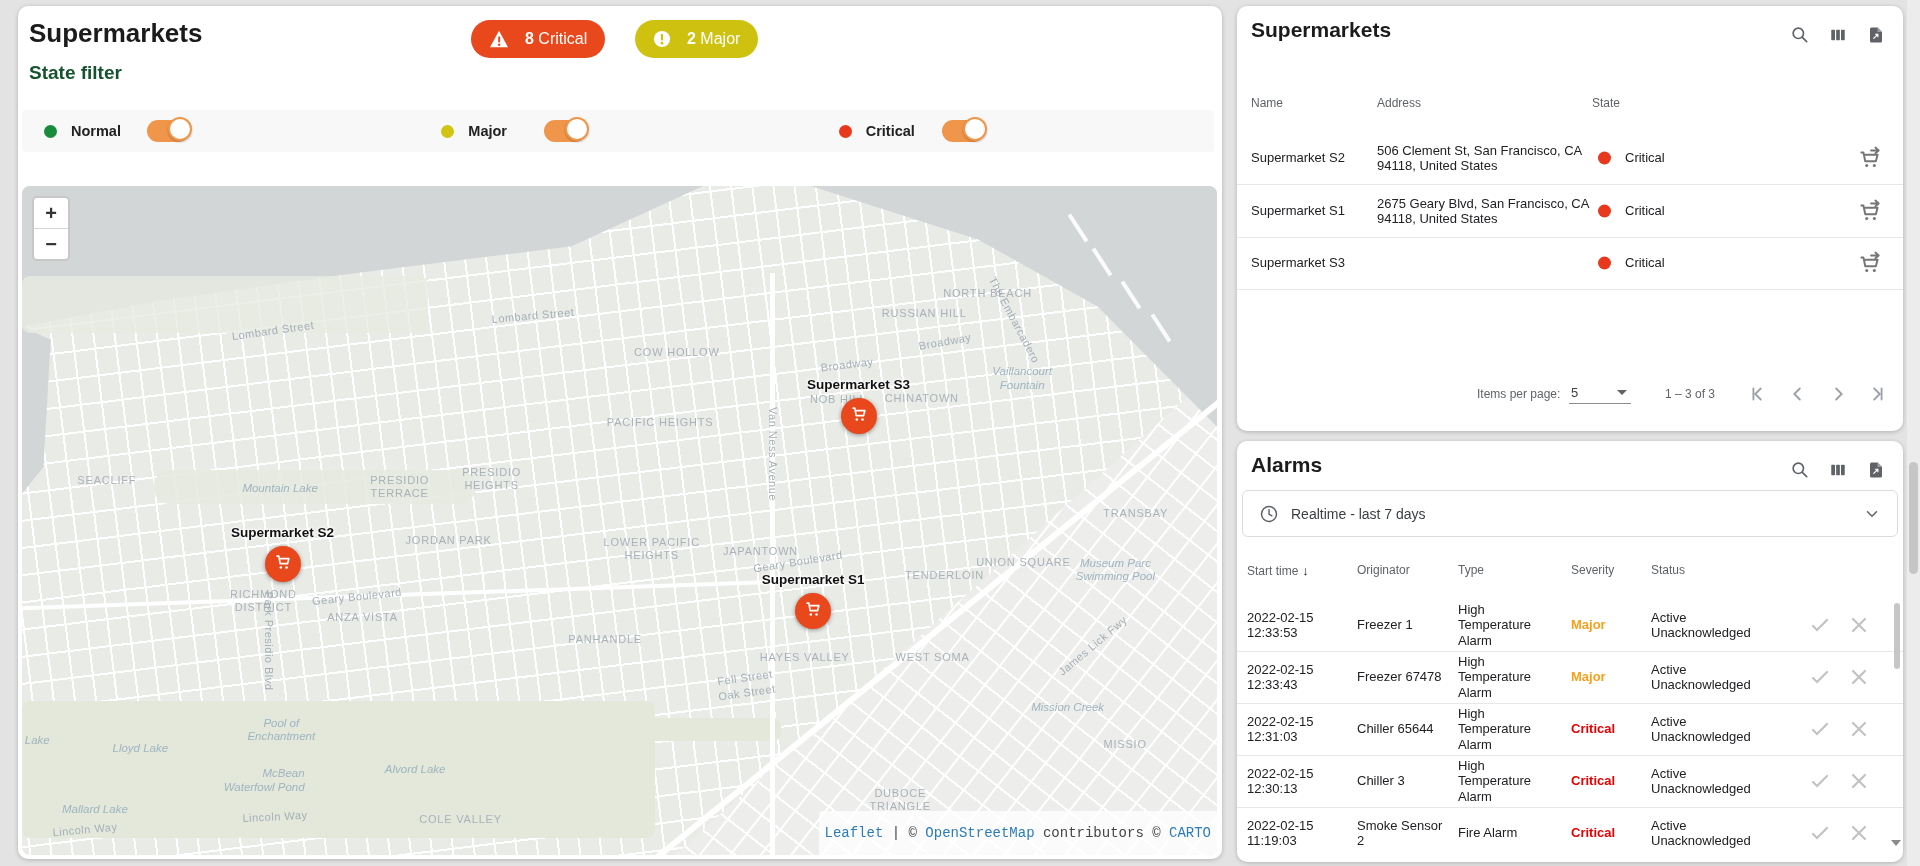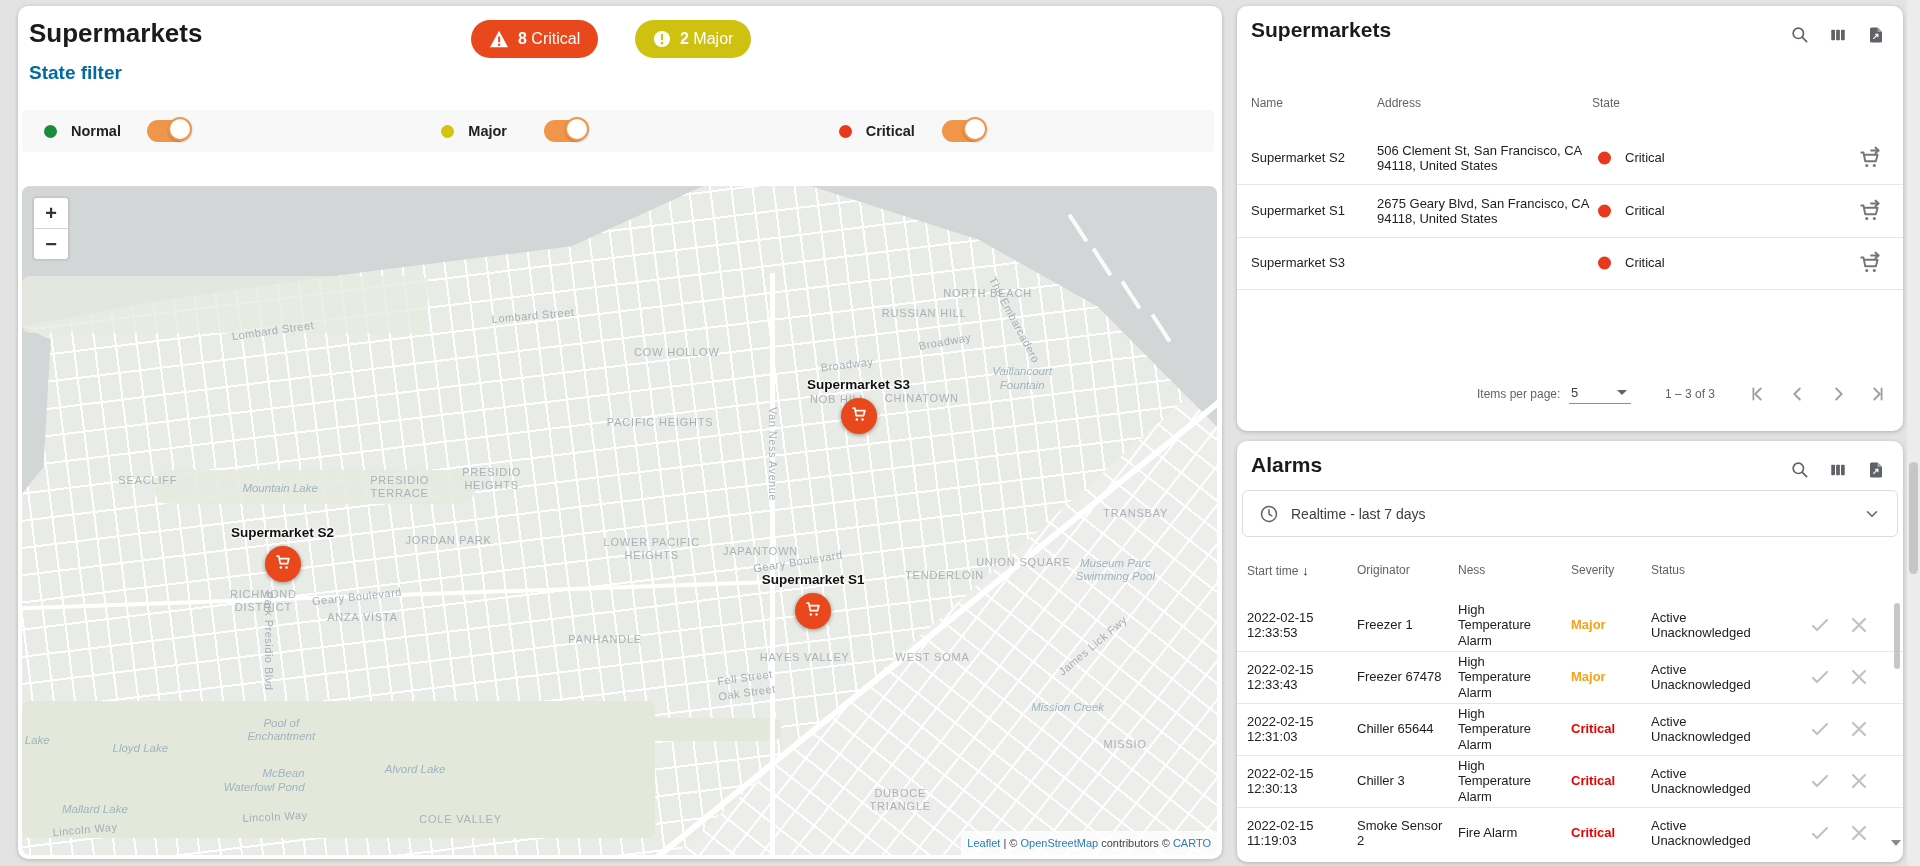--- a/index.html
+++ b/index.html
@@ -6,26 +6,26 @@
   body{
     width:1920px;height:866px;position:relative;overflow:hidden;
     background:#e3e3e3;font-family:"Liberation Sans",sans-serif;color:#212121;
     -webkit-font-smoothing:antialiased;
   }
   .card{position:absolute;background:#fff;border-radius:10px;box-shadow:0 1px 4px rgba(0,0,0,.22);}
 
   
   #left-card{left:18px;top:6px;width:1204px;height:853px;}
   #left-title{position:absolute;left:11px;top:12px;font-size:26px;font-weight:700;color:#1b1b1b;}
-  .badge{position:absolute;top:14px;height:38px;border-radius:19px;color:#fff;display:flex;align-items:center;gap:9px;padding:0 18px;font-size:16px;}
+  .badge{position:absolute;top:14px;height:38px;border-radius:19px;color:#fff;display:flex;align-items:center;gap:16px;padding:0 18px;font-size:16px;}
   #badge-critical{left:453px;background:var(--c-critical-badge,#e8481b);}
   #badge-major{left:617px;background:var(--c-major-badge,#cfc110);}
   .badge .cnt{font-weight:700;}
   .badge svg{display:block;}
-  #state-filter-title{position:absolute;left:11px;top:56px;font-size:19px;font-weight:700;color:#0369a1;}
+  #state-filter-title{position:absolute;left:11px;top:56px;font-size:19px;font-weight:700;color:#14532d;}
   #filter-bar{position:absolute;left:4px;top:104px;width:1192px;height:42px;background:#f8f8f8;border-radius:4px;display:flex;align-items:center;}
   .fgroup{flex:1;display:flex;align-items:center;padding-left:22px;}
   .fdot{width:13px;height:13px;border-radius:50%;}
   .dot-normal{background:var(--c-normal-dot,#1a8a3c);}
   .dot-major{background:var(--c-major-dot,#d2c410);}
   .dot-critical{background:var(--c-critical-dot,#e8381d);}
   .flabel{margin-left:14px;width:76px;font-size:14.5px;font-weight:700;color:#222;}
   .toggle{position:relative;width:42px;height:22px;border-radius:11px;background:var(--c-toggle,#f0964b);cursor:pointer;}
   .toggle .knob{position:absolute;right:-3px;top:-3px;width:24px;height:24px;border-radius:50%;background:#fff;border:2px solid var(--c-toggle,#f0964b);box-sizing:border-box;box-shadow:0 1px 2px rgba(0,0,0,.25);}
 
@@ -64,21 +64,21 @@
   .ml.city{font-size:26px;letter-spacing:4px;color:#93a2b2;font-weight:400;}
   .mk{position:absolute;width:36px;height:36px;border-radius:50%;transform:translate(-50%,-50%);
       background:var(--c-marker,#e8481b);display:flex;align-items:center;justify-content:center;
       box-shadow:0 1px 4px rgba(0,0,0,.4);cursor:pointer;}
   .mk-label{position:absolute;transform:translate(-50%,-50%) translateY(-32px);font-size:13.5px;font-weight:700;color:#111;white-space:nowrap;
       text-shadow:0 0 3px #fff,0 0 3px #fff,0 0 4px #fff;}
 
   #zoomctl{position:absolute;left:10px;top:10px;width:34px;background:#fff;border:2px solid rgba(0,0,0,.22);border-radius:5px;z-index:30;}
   .zbtn{width:34px;height:30px;display:flex;align-items:center;justify-content:center;font-size:20px;font-weight:700;color:#333;cursor:pointer;}
   #zoom-out-btn{border-top:1px solid #d5d5d5;}
-  #attribution{position:absolute;right:0;bottom:0;background:rgba(255,255,255,.78);padding:6px 6px;font-size:11px;color:#444;z-index:30;border-top-left-radius:4px;}
+  #attribution{position:absolute;right:0;bottom:0;background:rgba(255,255,255,.78);padding:14px 6px;font-size:14px;color:#444;z-index:30;border-top-left-radius:4px;font-family:Liberation Mono, monospace;}
   .attr-link{color:#2b7cb8;}
 
   
   #sm-card{left:1237px;top:6px;width:666px;height:425px;}
   #alarm-card{left:1237px;top:441px;width:666px;height:421px;overflow:hidden;}
   .card-title{position:absolute;left:14px;top:12px;font-size:21px;font-weight:700;color:#1b1b1b;}
   .card-icons{position:absolute;right:16px;top:18px;display:flex;gap:16px;align-items:center;}
   .cicon{width:22px;height:22px;cursor:pointer;display:flex;align-items:center;justify-content:center;}
 
   .th{position:absolute;font-size:12px;color:#5f6368;}
@@ -206,21 +206,21 @@
         <span class="ml area" style="left: 83.8%; top: 49.6%; transform: translate(-50%, -50%); margin-top: 45px;">UNION SQUARE</span>
         <span class="ml area" style="left: 93.2%; top: 49%; transform: translate(-50%, -50%);">TRANSBAY</span>
         <span class="ml area wrap" style="left: 52.7%; top: 54.2%; width: 100px; transform: translate(-50%, -50%);">LOWER PACIFIC HEIGHTS</span>
         <span class="ml area" style="left: 61.8%; top: 54.7%; transform: translate(-50%, -50%);">JAPANTOWN</span>
         <span class="ml area" style="left: 77.2%; top: 58.3%; transform: translate(-50%, -50%);">TENDERLOIN</span>
         <span class="ml area wrap" style="left: 31.6%; top: 45%; width: 72px; transform: translate(-50%, -50%);">PRESIDIO TERRACE</span>
         <span class="ml area wrap" style="left: 39.3%; top: 43.8%; width: 72px; transform: translate(-50%, -50%);">PRESIDIO HEIGHTS</span>
         <span class="ml area" style="left: 35.7%; top: 53%; transform: translate(-50%, -50%);">JORDAN PARK</span>
         <span class="ml area wrap" style="left: 20.2%; top: 62%; width: 80px; transform: translate(-50%, -50%); text-align: center;">RICHMOND DISTRICT</span>
         <span class="ml area" style="left: 28.5%; top: 64.5%; transform: translate(-50%, -50%);">ANZA VISTA</span>
-        <span class="ml area" style="left: 7.1%; top: 44.1%; transform: translate(-50%, -50%); margin-left: 41px;">SEACLIFF</span>
+        <span class="ml area" style="left: 7.1%; top: 44.1%; transform: translate(-50%, -50%);">SEACLIFF</span>
         <span class="ml area" style="left: 48.8%; top: 67.8%; transform: translate(-50%, -50%);">PANHANDLE</span>
         <span class="ml area" style="left: 65.5%; top: 70.6%; transform: translate(-50%, -50%);">HAYES VALLEY</span>
         <span class="ml area" style="left: 76.2%; top: 70.5%; transform: translate(-50%, -50%);">WEST SOMA</span>
         <span class="ml area" style="left: 36.7%; top: 94.8%; transform: translate(-50%, -50%);">COLE VALLEY</span>
         <span class="ml area wrap" style="left: 73.5%; top: 91.8%; width: 70px; transform: translate(-50%, -50%);">DUBOCE TRIANGLE</span>
         <span class="ml area" style="left: 89.3%; top: 83.6%; transform: translate(-50%, -50%); margin-left: 36px;">MISSIO</span>
         <span class="ml street" style="left: 21%; top: 21.6%; transform: translate(-50%, -50%) rotate(-8deg);">Lombard Street</span>
         <span class="ml street" style="left: 42.8%; top: 19.5%; transform: translate(-50%, -50%) rotate(-5deg);">Lombard Street</span>
         <span class="ml street" style="left: 69%; top: 26.7%; transform: translate(-50%, -50%) rotate(-7deg);">Broadway</span>
         <span class="ml street" style="left: 77.2%; top: 23.3%; transform: translate(-50%, -50%) rotate(-10deg);">Broadway</span>
@@ -420,21 +420,21 @@
     <span id="tw-chevron">
       <svg width="18" height="18" viewBox="0 0 24 24" fill="none" stroke="#5f6368" stroke-width="2" stroke-linecap="round">
           <path d="M6 9l6 6 6-6"></path>
         </svg>
     </span>
   </div>
 
   <div id="al-thead">
     <span class="th" style="left:10px;"><span>Start time</span><span id="sort-arrow">↓</span></span>
     <span class="th" style="left:120px;">Originator</span>
-    <span class="th" style="left:221px;">Ness</span>
+    <span class="th" style="left:221px;">Type</span>
     <span class="th" style="left:334px;">Severity</span>
     <span class="th" style="left:414px;">Status</span>
   </div>
 
   <div class="al-row" style="top:158px;">
     <span class="cell al-start">2022-02-15 12:33:53</span>
     <span class="cell al-orig">Freezer 1</span>
     <span class="cell al-type">High Temperature Alarm</span>
     <span class="cell al-sev sev-cell" style="color: rgb(245, 161, 28);">Major</span>
     <span class="cell al-status">Active Unacknowledged</span>

